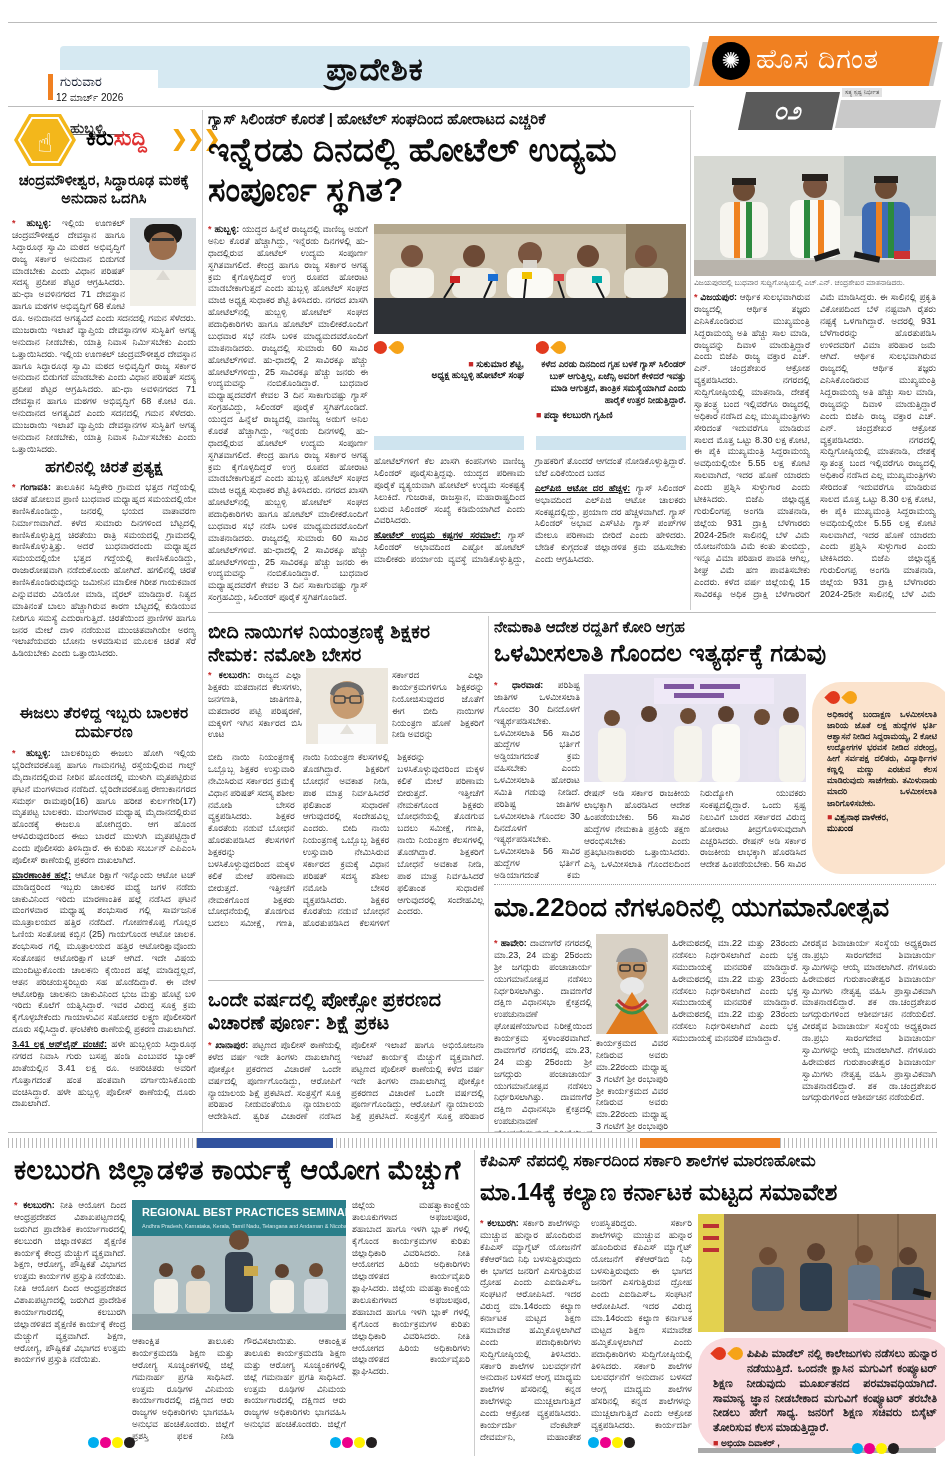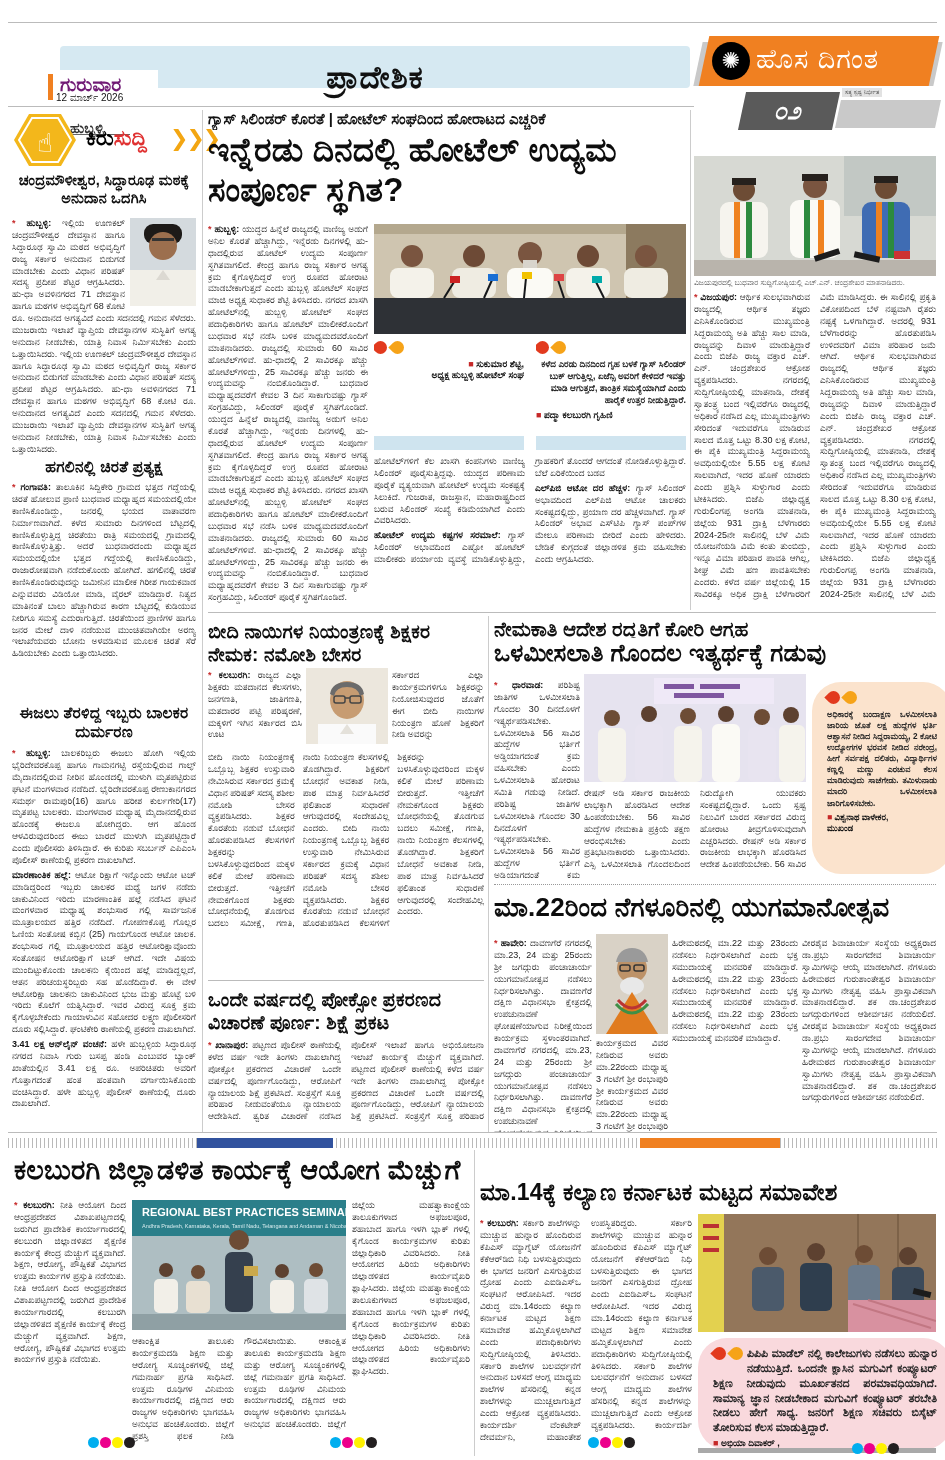--- a/index.html
+++ b/index.html
@@ -5,21 +5,21 @@
   html,body{margin:0;padding:0;background:#fff;}
   body{font-family:"Liberation Sans","DejaVu Sans",sans-serif;}
   #paper{position:relative;width:945px;height:1460px;background:#fff;overflow:hidden;}
   .abs{position:absolute;}
   .rule{background:#bbb;}
   .vrule{background:#ccc;width:1px;}
   .body{font-size:9px;line-height:1.32;text-align:justify;color:#222;overflow:hidden;}
   .body p{margin:0 0 3px 0;}
   .dl{font-weight:bold;color:#111;}
   .star{color:#c62828;font-weight:bold;}
-  .boldlead{font-weight:bold;color:#111;}
+  .boldlead{font-weight:bold;color:#111;text-decoration:underline;}
   .kicker{font-weight:bold;color:#111;overflow:hidden;}
   .headline{font-weight:bold;color:#0d0d0d;line-height:1.22;overflow:hidden;letter-spacing:.2px;}
   .center{text-align:center;}
   .caption{font-size:7.5px;color:#555;overflow:hidden;}
   .photo{overflow:hidden;background:#d8d4cc;}
   .photo svg{display:block;width:100%;height:100%;}
   
   .blueband{background:#d6e9f2;border-radius:4px;}
   .section-title{font-size:31px;font-weight:bold;color:#111;letter-spacing:1px;}
   .datebox{background:#fff;}
@@ -60,25 +60,25 @@
   .c{background:#00aeef;} .m{background:#ec008c;} .y{background:#fff200;} .k{background:#231f20;}
   .tagline{font-size:6px;color:#444;background:#e2e2e2;padding:1px 3px;}
 </style>
 </head>
 <body>
 
 <div id="paper">
 
   <div class="abs rule" style="left:8px;top:22px;width:929px;height:1px"></div>
   <div class="abs blueband" style="left:60px;top:46px;width:630px;height:42px">
-    <div class="section-title center" style="margin-top:14px">ಪ್ರಾದೇಶಿಕ</div>
+    <div class="section-title center" style="margin-top:6px">ಪ್ರಾದೇಶಿಕ</div>
   </div>
   <div class="abs datebox" style="left:42px;top:70px;width:116px;height:48px">
     <div class="abs obar" style="left:6px;top:4px;width:5px;height:26px"></div>
-    <div class="abs" style="left:18px;top:4px;font-size:19px;font-weight:bold;color:#701a75">ಗುರುವಾರ</div>
+    <div class="abs" style="left:18px;top:4px;font-size:13px;font-weight:normal;color:#0f172a">ಗುರುವಾರ</div>
     <div class="abs" style="left:14px;top:22px;font-size:10px;color:#111">12 ಮಾರ್ಚ್ 2026</div>
   </div>
   <div class="abs" style="left:70px;top:120px;font-size:14px;font-weight:bold;color:#333">ಹುಬ್ಬಳ್ಳಿ</div>
   <div class="abs" style="left:60px;top:134px;width:70px;height:1px;background:#666"></div>
 
   <div class="abs sliver skew" style="left:698px;top:42px;width:240px;height:44px"></div>
   <div class="abs masthead-box skew" style="left:704px;top:36px;width:230px;height:50px"></div>
   <div class="abs" style="left:712px;top:42px;width:38px;height:38px;border-radius:50%;background:#000;color:#fff;text-align:center;font-size:22px;line-height:38px">✺</div>
   <div class="abs" style="left:756px;top:44px;font-size:27px;font-weight:normal;color:#fff;letter-spacing:1px">ಹೊಸ ದಿಗಂತ</div>
   <div class="abs tagline" style="left:842px;top:88px">ಸತ್ಯ ಸ್ಪಷ್ಟ ನಿರ್ಭೀತ</div>
@@ -238,21 +238,21 @@
   </div>
   <div class="abs body" style="left:392px;top:670px;width:92px;height:76px">
     <p>ಸರ್ಕಾರದ ಎಲ್ಲಾ ಕಾರ್ಯಕ್ರಮಗಳಿಗೂ ಶಿಕ್ಷಕರನ್ನು ನಿಯೋಜಿಸುವುದರ ಜೊತೆಗೆ ಈಗ ಬೀದಿ ನಾಯಿಗಳ ನಿಯಂತ್ರಣ ಹೊಣೆ ಶಿಕ್ಷಕರಿಗೆ ನೀಡಿ ಅವರನ್ನು</p>
   </div>
   <div class="abs body cols3" style="left:208px;top:752px;width:276px;height:224px">
     <p>ಬೀದಿ ನಾಯಿ ನಿಯಂತ್ರಣಕ್ಕೆ ಒಬ್ಬೊಬ್ಬ ಶಿಕ್ಷಕರ ಉಸ್ತುವಾರಿ ನೇಮಿಸಿರುವ ಸರ್ಕಾರದ ಕ್ರಮಕ್ಕೆ ವಿಧಾನ ಪರಿಷತ್ ಸದಸ್ಯ ಶಶೀಲ ನಮೋಶಿ ಬೇಸರ ವ್ಯಕ್ತಪಡಿಸಿದರು. ಶಿಕ್ಷಕರ ಕೊರತೆಯ ನಡುವೆ ಬೋಧನೆ ಹೊರತುಪಡಿಸಿದ ಕೆಲಸಗಳಿಗೆ ಶಿಕ್ಷಕರನ್ನು ಬಳಸಿಕೊಳ್ಳುವುದರಿಂದ ಮಕ್ಕಳ ಕಲಿಕೆ ಮೇಲೆ ಪರಿಣಾಮ ಬೀರುತ್ತದೆ. ಇತ್ತೀಚೆಗೆ ನೇಮಕಗೊಂಡ ಶಿಕ್ಷಕರು ಬೋಧನೆಯಲ್ಲಿ ತೊಡಗುವ ಬದಲು ಸಮೀಕ್ಷೆ, ಗಣತಿ, ನಾಯಿ ನಿಯಂತ್ರಣ ಕೆಲಸಗಳಲ್ಲಿ ತೊಡಗಿದ್ದಾರೆ. ಶಿಕ್ಷಕರಿಗೆ ಬೋಧನೆ ಅವಕಾಶ ನೀಡಿ, ಪಾಠ ಮಾತ್ರ ನಿರ್ವಹಿಸಿದರೆ ಫಲಿತಾಂಶ ಸುಧಾರಣೆ ಆಗುವುದರಲ್ಲಿ ಸಂದೇಹವಿಲ್ಲ ಎಂದರು. ಬೀದಿ ನಾಯಿ ನಿಯಂತ್ರಣಕ್ಕೆ ಒಬ್ಬೊಬ್ಬ ಶಿಕ್ಷಕರ ಉಸ್ತುವಾರಿ ನೇಮಿಸಿರುವ ಸರ್ಕಾರದ ಕ್ರಮಕ್ಕೆ ವಿಧಾನ ಪರಿಷತ್ ಸದಸ್ಯ ಶಶೀಲ ನಮೋಶಿ ಬೇಸರ ವ್ಯಕ್ತಪಡಿಸಿದರು. ಶಿಕ್ಷಕರ ಕೊರತೆಯ ನಡುವೆ ಬೋಧನೆ ಹೊರತುಪಡಿಸಿದ ಕೆಲಸಗಳಿಗೆ ಶಿಕ್ಷಕರನ್ನು ಬಳಸಿಕೊಳ್ಳುವುದರಿಂದ ಮಕ್ಕಳ ಕಲಿಕೆ ಮೇಲೆ ಪರಿಣಾಮ ಬೀರುತ್ತದೆ. ಇತ್ತೀಚೆಗೆ ನೇಮಕಗೊಂಡ ಶಿಕ್ಷಕರು ಬೋಧನೆಯಲ್ಲಿ ತೊಡಗುವ ಬದಲು ಸಮೀಕ್ಷೆ, ಗಣತಿ, ನಾಯಿ ನಿಯಂತ್ರಣ ಕೆಲಸಗಳಲ್ಲಿ ತೊಡಗಿದ್ದಾರೆ. ಶಿಕ್ಷಕರಿಗೆ ಬೋಧನೆ ಅವಕಾಶ ನೀಡಿ, ಪಾಠ ಮಾತ್ರ ನಿರ್ವಹಿಸಿದರೆ ಫಲಿತಾಂಶ ಸುಧಾರಣೆ ಆಗುವುದರಲ್ಲಿ ಸಂದೇಹವಿಲ್ಲ ಎಂದರು.</p>
   </div>
 
   <div class="abs vrule" style="left:488px;top:616px;height:516px"></div>
 
-  <div class="abs kicker" style="left:494px;top:618px;width:440px;height:20px;font-size:20px">ನೇಮಕಾತಿ ಆದೇಶ ರದ್ದತಿಗೆ ಕೋರಿ ಆಗ್ರಹ</div>
+  <div class="abs kicker" style="left:494px;top:618px;width:440px;height:20px;font-size:15px">ನೇಮಕಾತಿ ಆದೇಶ ರದ್ದತಿಗೆ ಕೋರಿ ಆಗ್ರಹ</div>
   <div class="abs headline" style="left:494px;top:638px;width:440px;height:36px;font-size:24px">ಒಳಮೀಸಲಾತಿ ಗೊಂದಲ ಇತ್ಯರ್ಥಕ್ಕೆ ಗಡುವು</div>
   <div class="abs body" style="left:494px;top:680px;width:86px;height:198px">
     <p><span class="star">*</span> <span class="dl">ಧಾರವಾಡ:</span> <span>ಪರಿಶಿಷ್ಟ ಜಾತಿಗಳ ಒಳಮೀಸಲಾತಿ ಗೊಂದಲ 30 ದಿನದೊಳಗೆ ಇತ್ಯರ್ಥಪಡಿಸಬೇಕು. ಒಳಮೀಸಲಾತಿ 56 ಸಾವಿರ ಹುದ್ದೆಗಳ ಭರ್ತಿಗೆ ಅಡ್ಡಿಯಾಗದಂತೆ ಕ್ರಮ ವಹಿಸಬೇಕು ಎಂದು ಒಳಮೀಸಲಾತಿ ಹೋರಾಟ ಸಮಿತಿ ಗಡುವು ನೀಡಿದೆ. ಪರಿಶಿಷ್ಟ ಜಾತಿಗಳ ಒಳಮೀಸಲಾತಿ ಗೊಂದಲ 30 ದಿನದೊಳಗೆ ಇತ್ಯರ್ಥಪಡಿಸಬೇಕು. ಒಳಮೀಸಲಾತಿ 56 ಸಾವಿರ ಹುದ್ದೆಗಳ ಭರ್ತಿಗೆ ಅಡ್ಡಿಯಾಗದಂತೆ ಕ್ರಮ ವಹಿಸಬೇಕು ಎಂದು ಒಳಮೀಸಲಾತಿ ಹೋರಾಟ ಸಮಿತಿ ಗಡುವು ನೀಡಿದೆ.</span></p>
   </div>
   <div class="abs photo" style="left:584px;top:674px;width:222px;height:108px">
     <svg viewBox="0 0 222 108">
       <rect width="222" height="108" fill="#e6e3ef"></rect>
       <rect x="70" y="4" width="120" height="26" fill="#efe9f7"></rect>
       <g fill="#7f57a0">
           <rect x="80" y="10" width="30" height="5"></rect>
@@ -352,20 +352,21 @@
   </div>
   <div class="abs body" style="left:352px;top:1200px;width:118px;height:252px">
     <p>ಜಿಲ್ಲೆಯ ಮಹತ್ವಾಕಾಂಕ್ಷೆಯ ತಾಲೂಕುಗಳಾದ ಅಫಜಲಪೂರ, ಶಹಾಬಾದ ಹಾಗೂ ಇಳಗಿ ಬ್ಲಾಕ್ ಗಳಲ್ಲಿ ಕೈಗೊಂಡ ಕಾರ್ಯಕ್ರಮಗಳ ಕುರಿತು ಜಿಲ್ಲಾಧಿಕಾರಿ ವಿವರಿಸಿದರು. ನೀತಿ ಆಯೋಗದ ಹಿರಿಯ ಅಧಿಕಾರಿಗಳು ಜಿಲ್ಲಾಡಳಿತದ ಕಾರ್ಯವೈಖರಿ ಶ್ಲಾಘಿಸಿದರು. ಜಿಲ್ಲೆಯ ಮಹತ್ವಾಕಾಂಕ್ಷೆಯ ತಾಲೂಕುಗಳಾದ ಅಫಜಲಪೂರ, ಶಹಾಬಾದ ಹಾಗೂ ಇಳಗಿ ಬ್ಲಾಕ್ ಗಳಲ್ಲಿ ಕೈಗೊಂಡ ಕಾರ್ಯಕ್ರಮಗಳ ಕುರಿತು ಜಿಲ್ಲಾಧಿಕಾರಿ ವಿವರಿಸಿದರು. ನೀತಿ ಆಯೋಗದ ಹಿರಿಯ ಅಧಿಕಾರಿಗಳು ಜಿಲ್ಲಾಡಳಿತದ ಕಾರ್ಯವೈಖರಿ ಶ್ಲಾಘಿಸಿದರು.</p>
   </div>
   <div class="abs body cols2" style="left:132px;top:1336px;width:214px;height:116px">
     <p>ಆಕಾಂಕ್ಷಿತ ತಾಲೂಕು ಕಾರ್ಯಕ್ರಮದಡಿ ಶಿಕ್ಷಣ ಮತ್ತು ಆರೋಗ್ಯ ಸೂಚ್ಯಂಕಗಳಲ್ಲಿ ಜಿಲ್ಲೆ ಗಮನಾರ್ಹ ಪ್ರಗತಿ ಸಾಧಿಸಿದೆ. ಉತ್ತಮ ರೂಢಿಗಳ ವಿನಿಮಯ ಕಾರ್ಯಾಗಾರದಲ್ಲಿ ದಕ್ಷಿಣದ ಆರು ರಾಜ್ಯಗಳ ಅಧಿಕಾರಿಗಳು ಭಾಗವಹಿಸಿ ಅನುಭವ ಹಂಚಿಕೊಂಡರು. ಜಿಲ್ಲೆಗೆ ಪ್ರಶಸ್ತಿ ಫಲಕ ನೀಡಿ ಗೌರವಿಸಲಾಯಿತು. ಆಕಾಂಕ್ಷಿತ ತಾಲೂಕು ಕಾರ್ಯಕ್ರಮದಡಿ ಶಿಕ್ಷಣ ಮತ್ತು ಆರೋಗ್ಯ ಸೂಚ್ಯಂಕಗಳಲ್ಲಿ ಜಿಲ್ಲೆ ಗಮನಾರ್ಹ ಪ್ರಗತಿ ಸಾಧಿಸಿದೆ. ಉತ್ತಮ ರೂಢಿಗಳ ವಿನಿಮಯ ಕಾರ್ಯಾಗಾರದಲ್ಲಿ ದಕ್ಷಿಣದ ಆರು ರಾಜ್ಯಗಳ ಅಧಿಕಾರಿಗಳು ಭಾಗವಹಿಸಿ ಅನುಭವ ಹಂಚಿಕೊಂಡರು. ಜಿಲ್ಲೆಗೆ ಪ್ರಶಸ್ತಿ ಫಲಕ ನೀಡಿ ಗೌರವಿಸಲಾಯಿತು.</p>
   </div>
 
   <div class="abs vrule" style="left:474px;top:1150px;height:306px"></div>
 
+  <div class="abs kicker" style="left:480px;top:1152px;width:456px;height:24px;font-size:16px">ಕೆಪಿಎಸ್ ನೆಪದಲ್ಲಿ ಸರ್ಕಾರದಿಂದ ಸರ್ಕಾರಿ ಶಾಲೆಗಳ ಮಾರಣಹೋಮ</div>
   <div class="abs headline" style="left:480px;top:1178px;width:456px;height:34px;font-size:23px">ಮಾ.14ಕ್ಕೆ ಕಲ್ಯಾಣ ಕರ್ನಾಟಕ ಮಟ್ಟದ ಸಮಾವೇಶ</div>
   <div class="abs body cols2" style="left:480px;top:1218px;width:212px;height:236px">
     <p><span class="star">*</span> <span class="dl">ಕಲಬುರಗಿ:</span> <span>ಸರ್ಕಾರಿ ಶಾಲೆಗಳನ್ನು ಮುಚ್ಚುವ ಹುನ್ನಾರ ಹೊಂದಿರುವ ಕೆಪಿಎಸ್ ಮ್ಯಾಗ್ನೆಟ್ ಯೋಜನೆಗೆ ಕೆಕೆಆರ್‌ಡಿಬಿ ನಿಧಿ ಬಳಸುತ್ತಿರುವುದು ಈ ಭಾಗದ ಜನರಿಗೆ ಎಸಗುತ್ತಿರುವ ದ್ರೋಹ ಎಂದು ಎಐಡಿಎಸ್ಒ ಸಂಘಟನೆ ಆರೋಪಿಸಿದೆ. ಇದರ ವಿರುದ್ಧ ಮಾ.14ರಂದು ಕಲ್ಯಾಣ ಕರ್ನಾಟಕ ಮಟ್ಟದ ಶಿಕ್ಷಣ ಸಮಾವೇಶ ಹಮ್ಮಿಕೊಳ್ಳಲಾಗಿದೆ ಎಂದು ಪದಾಧಿಕಾರಿಗಳು ಸುದ್ದಿಗೋಷ್ಠಿಯಲ್ಲಿ ತಿಳಿಸಿದರು. ಸರ್ಕಾರಿ ಶಾಲೆಗಳ ಬಲವರ್ಧನೆಗೆ ಅನುದಾನ ಬಳಸದೆ ಆಂಗ್ಲ ಮಾಧ್ಯಮ ಶಾಲೆಗಳ ಹೆಸರಿನಲ್ಲಿ ಕನ್ನಡ ಶಾಲೆಗಳನ್ನು ಮುಚ್ಚಲಾಗುತ್ತಿದೆ ಎಂದು ಆಕ್ರೋಶ ವ್ಯಕ್ತಪಡಿಸಿದರು. ಕಾರ್ಯದರ್ಶಿ ವೆಂಕಟೇಶ್ ದೇವರ್ಮನಿ, ಮಹಾಂತೇಶ ಉಪಸ್ಥಿತರಿದ್ದರು. ಸರ್ಕಾರಿ ಶಾಲೆಗಳನ್ನು ಮುಚ್ಚುವ ಹುನ್ನಾರ ಹೊಂದಿರುವ ಕೆಪಿಎಸ್ ಮ್ಯಾಗ್ನೆಟ್ ಯೋಜನೆಗೆ ಕೆಕೆಆರ್‌ಡಿಬಿ ನಿಧಿ ಬಳಸುತ್ತಿರುವುದು ಈ ಭಾಗದ ಜನರಿಗೆ ಎಸಗುತ್ತಿರುವ ದ್ರೋಹ ಎಂದು ಎಐಡಿಎಸ್ಒ ಸಂಘಟನೆ ಆರೋಪಿಸಿದೆ. ಇದರ ವಿರುದ್ಧ ಮಾ.14ರಂದು ಕಲ್ಯಾಣ ಕರ್ನಾಟಕ ಮಟ್ಟದ ಶಿಕ್ಷಣ ಸಮಾವೇಶ ಹಮ್ಮಿಕೊಳ್ಳಲಾಗಿದೆ ಎಂದು ಪದಾಧಿಕಾರಿಗಳು ಸುದ್ದಿಗೋಷ್ಠಿಯಲ್ಲಿ ತಿಳಿಸಿದರು. ಸರ್ಕಾರಿ ಶಾಲೆಗಳ ಬಲವರ್ಧನೆಗೆ ಅನುದಾನ ಬಳಸದೆ ಆಂಗ್ಲ ಮಾಧ್ಯಮ ಶಾಲೆಗಳ ಹೆಸರಿನಲ್ಲಿ ಕನ್ನಡ ಶಾಲೆಗಳನ್ನು ಮುಚ್ಚಲಾಗುತ್ತಿದೆ ಎಂದು ಆಕ್ರೋಶ ವ್ಯಕ್ತಪಡಿಸಿದರು. ಕಾರ್ಯದರ್ಶಿ ವೆಂಕಟೇಶ್ ದೇವರ್ಮನಿ, ಮಹಾಂತೇಶ ಉಪಸ್ಥಿತರಿದ್ದರು.</span></p>
   </div>
   <div class="abs photo" style="left:698px;top:1214px;width:238px;height:118px">
     <svg viewBox="0 0 238 118">
       <rect width="238" height="118" fill="#93765a"></rect>
       <g stroke="#7d6248" stroke-width="2">
           <line x1="160" y1="0" x2="160" y2="118"></line>
           <line x1="200" y1="0" x2="200" y2="118"></line>

